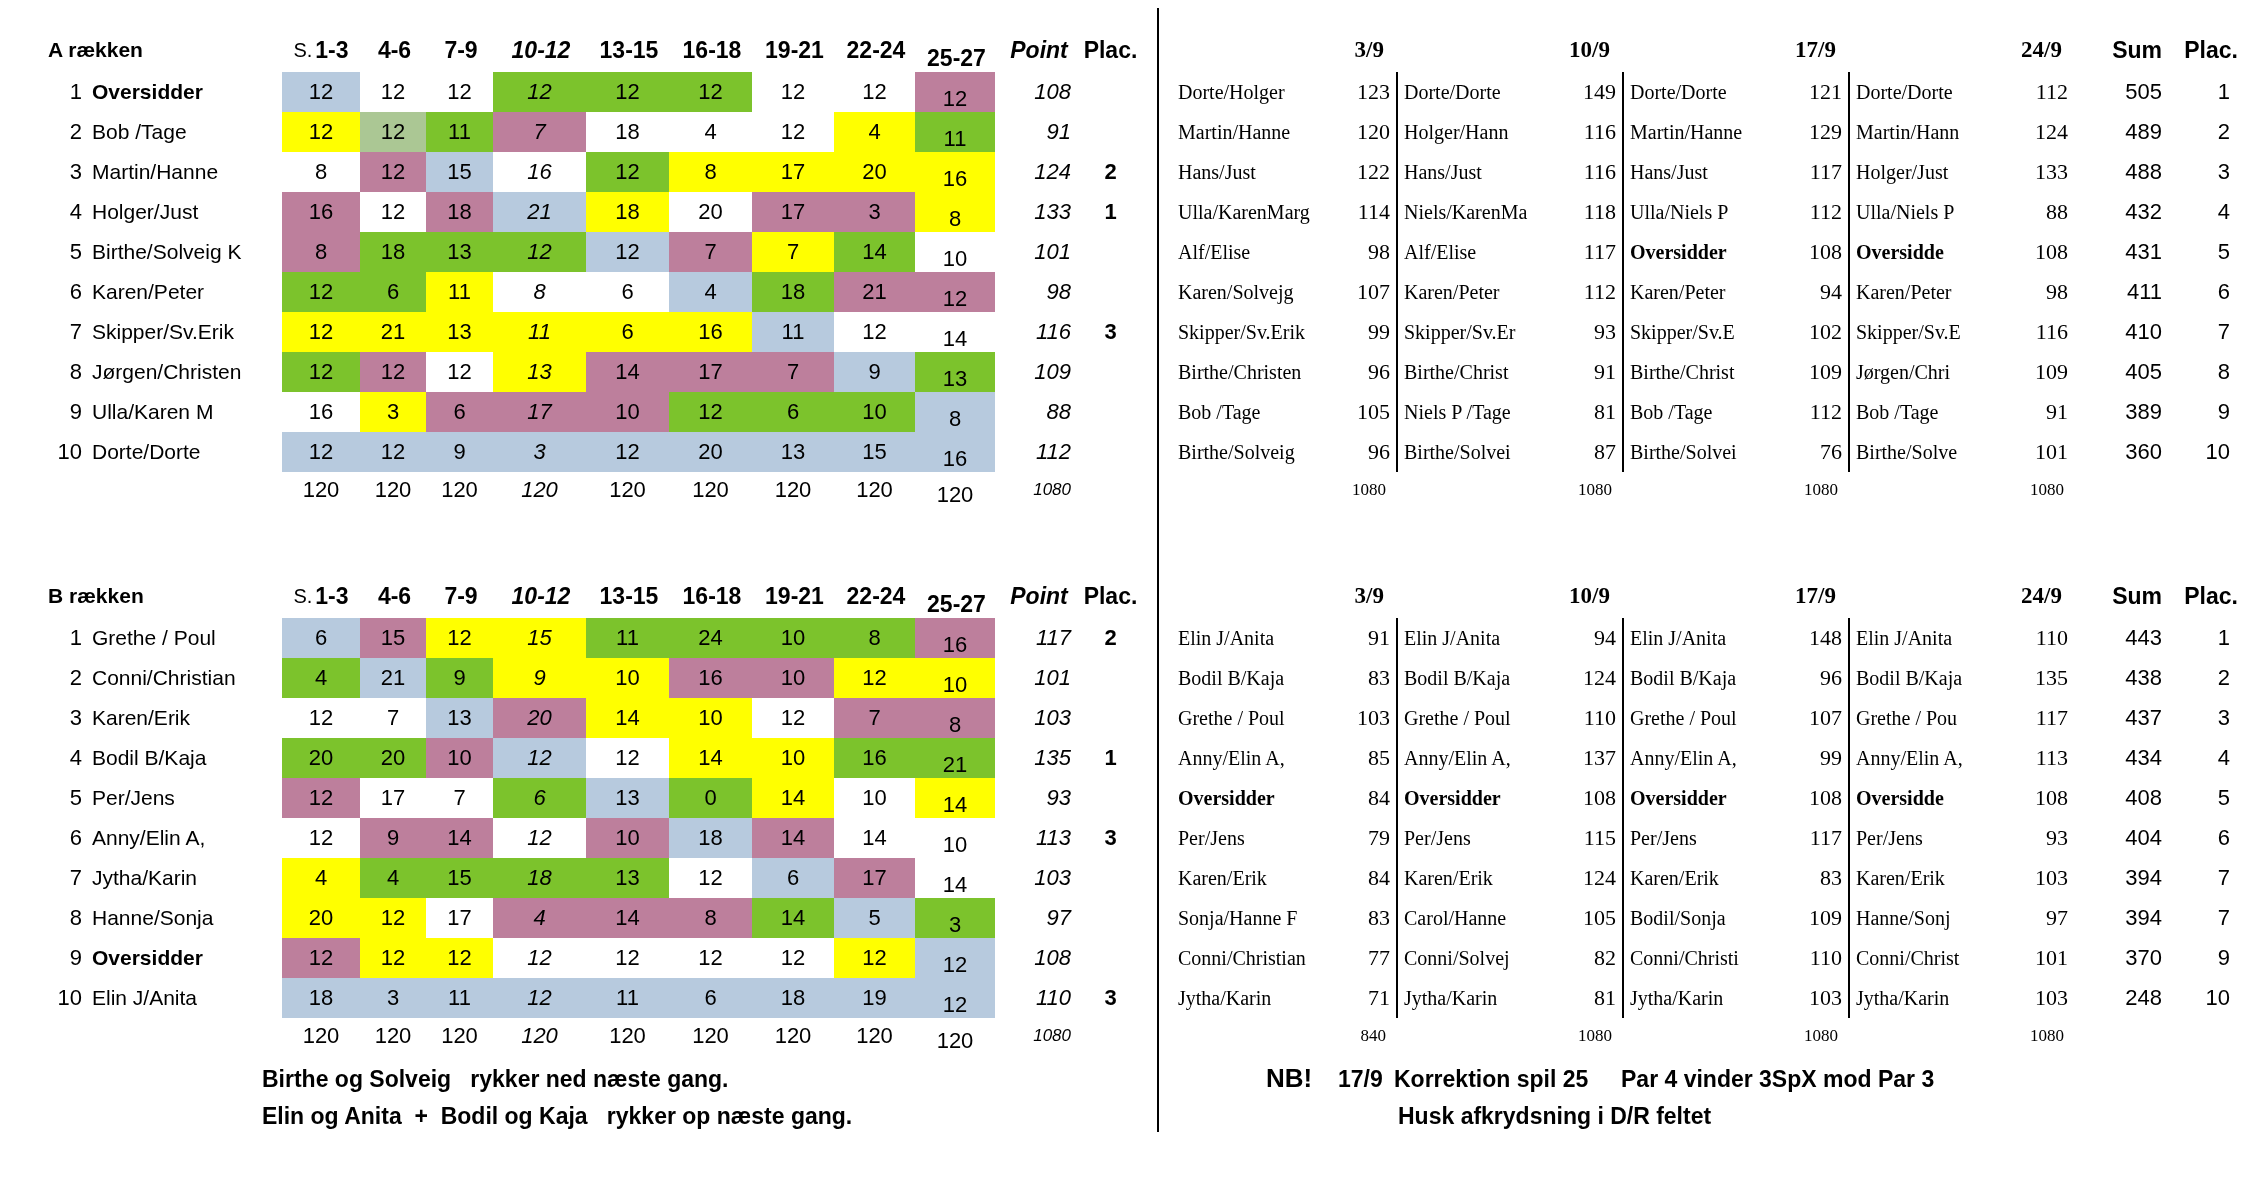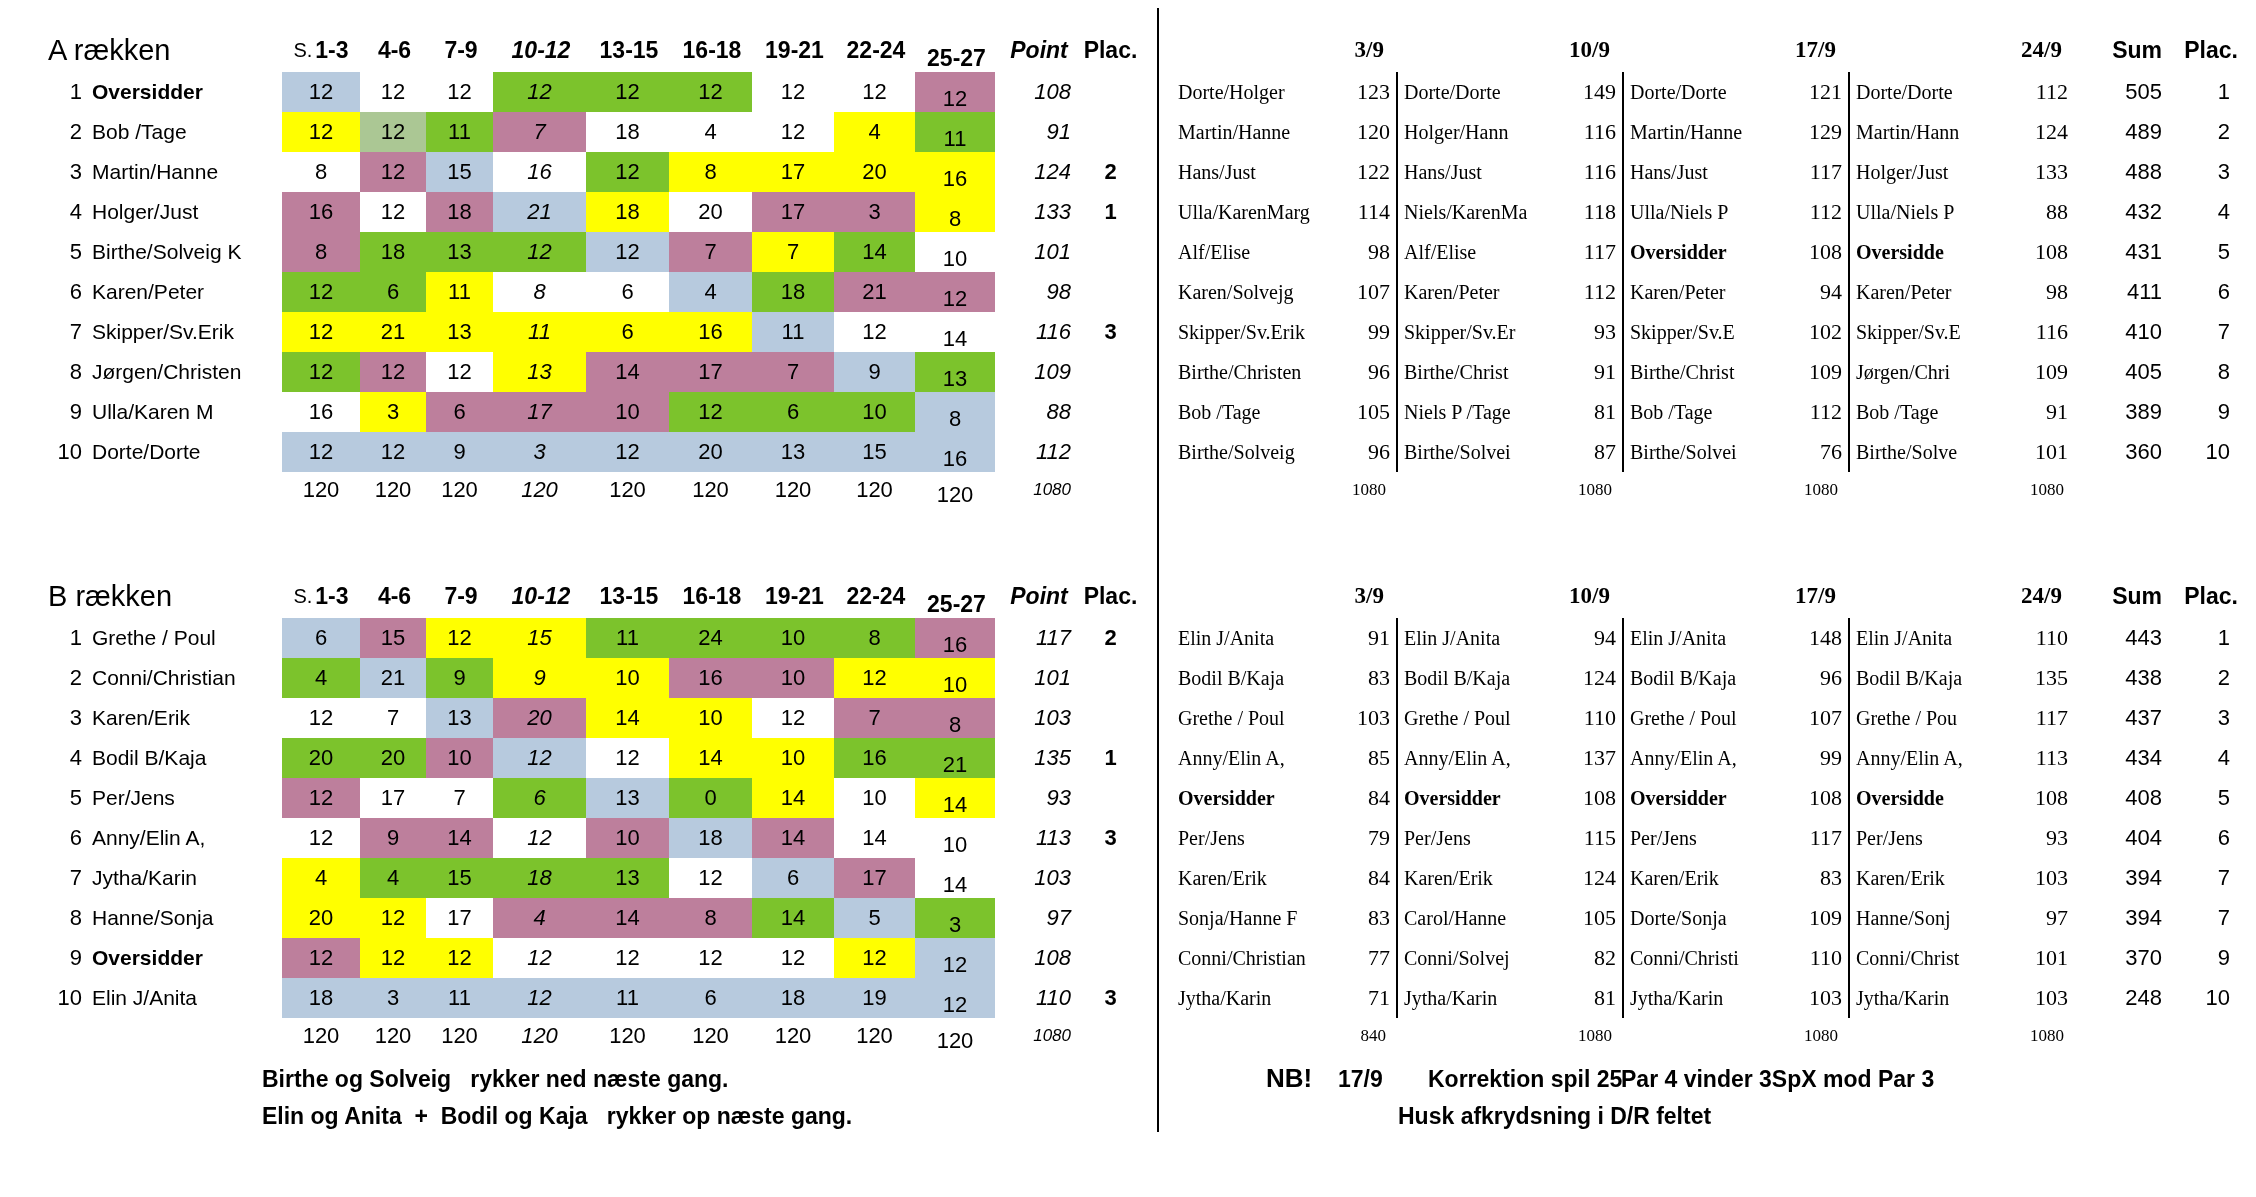--- a/index.html
+++ b/index.html
@@ -8,21 +8,21 @@
   .divider{position:absolute;left:1157px;top:8px;width:2px;height:1124px;background:#000;}
   .sections{position:absolute;left:30px;top:28px;}
   .sec + .sec{margin-top:66px;}
   .row{display:flex;}
   .drow{height:40px;}
   .hdr{height:44px;}
   .trow{height:36px;}
   .c{box-sizing:border-box;flex:none;display:flex;align-items:center;}
   .num{width:62px;justify-content:flex-end;padding-right:10px;font-size:22px;}
   .name{width:190px;font-size:21px;white-space:nowrap;overflow:hidden;}
-  .title{width:252px;padding-left:18px;font-weight:400;font-size:29px;text-align:center;}
+  .title{width:252px;padding-left:18px;font-weight:700;font-size:21px;text-align:center;}
   .gwrap{display:flex;flex:none;}
   .gwrap > div:nth-of-type(1){width:78px;}
   .gwrap > div:nth-of-type(2){width:66px;}
   .gwrap > div:nth-of-type(3){width:67px;}
   .gwrap > div:nth-of-type(4){width:93px;font-style:italic;}
   .gwrap > div:nth-of-type(5){width:83px;}
   .gwrap > div:nth-of-type(6){width:83px;}
   .gwrap > div:nth-of-type(7){width:82px;}
   .gwrap > div:nth-of-type(8){width:81px;}
   .gwrap > div:nth-of-type(9){width:80px;align-items:flex-end;}
@@ -940,21 +940,21 @@
 
                 <div class="pair">
                       <span class="pname">Sonja/Hanne F</span>
                       <span class="pscore">83</span>
                     </div>
                 <div class="pair">
                       <span class="pname">Carol/Hanne</span>
                       <span class="pscore">105</span>
                     </div>
                 <div class="pair">
-                      <span class="pname">Dorte/Sonja</span>
+                      <span class="pname">Bodil/Sonja</span>
                       <span class="pscore">109</span>
                     </div>
                 <div class="pair">
                       <span class="pname">Hanne/Sonj</span>
                       <span class="pscore">97</span>
                     </div>
               </div>
                 <div class="c rsum">394</div>
                 <div class="c rplac">7</div>
               </div>
@@ -1081,16 +1081,16 @@
           </div>
         </div>
 
       </div>
     </div>
 
   <div class="note" style="left:262px;top:1103px;">Elin og Anita  +  Bodil og Kaja   rykker op næste gang.</div>
   <div class="note" style="left:262px;top:1066px;">Birthe og Solveig   rykker ned næste gang.</div>
   <div class="note" style="left:1266px;top:1063px;font-size:26px;">NB!</div>
   <div class="note" style="left:1338px;top:1066px;">17/9</div>
-  <div class="note" style="left:1428px;top:1066px;">Korrektion spil 25</div>
+  <div class="note" style="left:1394px;top:1066px;">Korrektion spil 25</div>
   <div class="note" style="left:1621px;top:1066px;">Par 4 vinder 3SpX mod Par 3</div>
   <div class="note" style="left:1398px;top:1103px;">Husk afkrydsning i D/R feltet</div>
 </div>
 
 </body></html>

